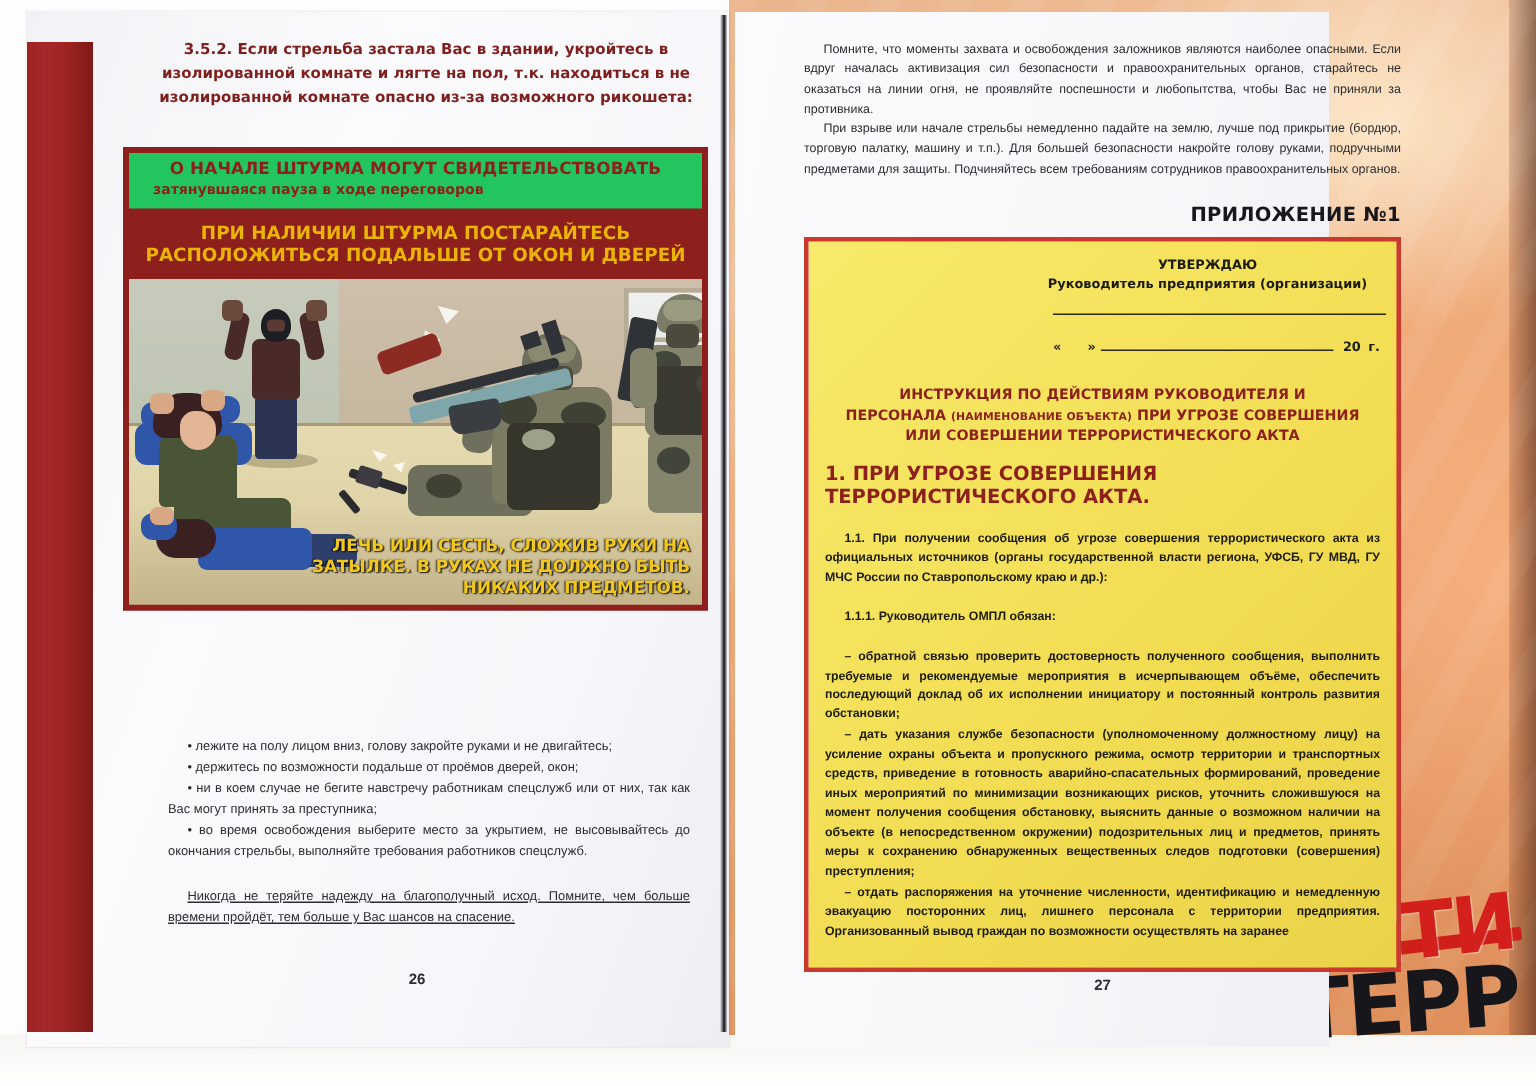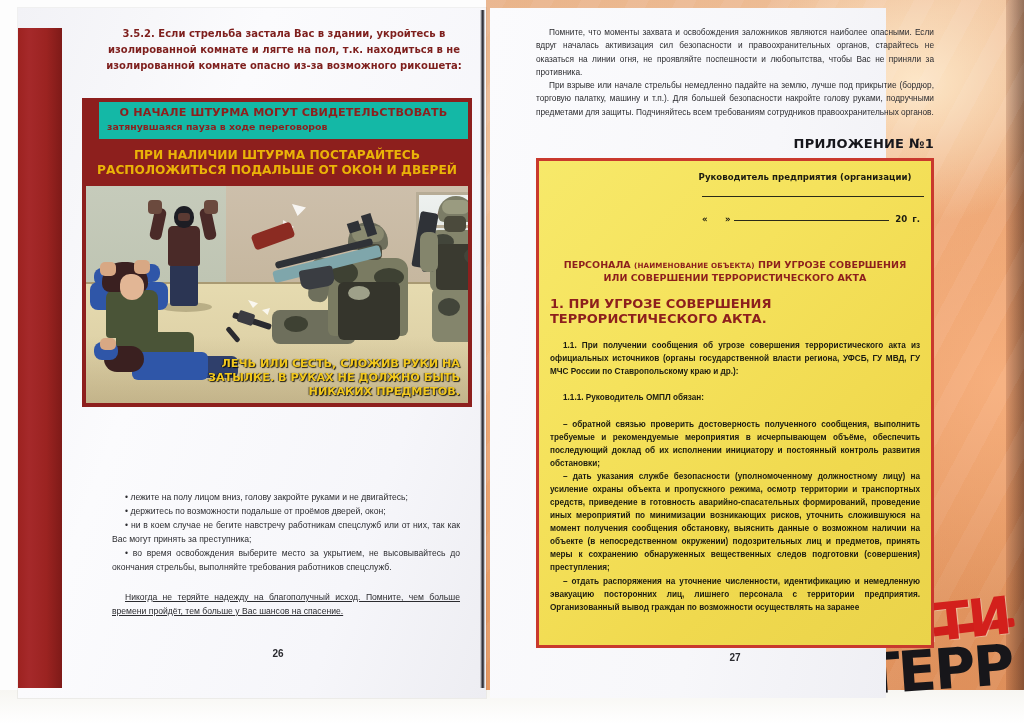--- a/index.html
+++ b/index.html
@@ -120,24 +120,23 @@
   
   .poster {
     position: absolute;
     left: 4px; top: 90px;
     width: 390px;
     border: 4px solid #8d1f1d;
     background: #8d1f1d;
     box-sizing: border-box;
   }
   .poster-band-top {
-    background: #14b8a6;
-    padding: 4px 8px 6px;
+    background: #22c55e;
+    padding: 4px 16px 6px;
     border-bottom: 3px solid #8d1f1d;
-    margin-left: 13px;
   }
   .poster-title {
     color: #8d1f1d;
     font-weight: bold;
     font-size: 11.2px;
     text-align: center;
     letter-spacing: .1px;
     font-family: "DejaVu Sans", sans-serif;
   }
   .poster-subrow {
@@ -572,36 +571,37 @@
       <div class="body-right">
         <p>Помните, что моменты захвата и освобождения заложников являются наиболее опасными. Если вдруг началась активизация сил безопасности и правоохранительных органов, старайтесь не оказаться на линии огня, не проявляйте поспешности и любопытства, чтобы Вас не приняли за противника.</p>
         <p>При взрыве или начале стрельбы немедленно падайте на землю, лучше под прикрытие (бордюр, торговую палатку, машину и т.п.). Для большей безопасности накройте голову руками, подручными предметами для защиты. Подчиняйтесь всем требованиям сотрудников правоохранительных органов.</p>
       </div>
 
       <div class="appendix">ПРИЛОЖЕНИЕ №1</div>
 
       <div class="yellow-box">
 
         <div class="approve">
+          <div>УТВЕРЖДАЮ</div>
           <div>Руководитель предприятия (организации)</div>
         </div>
 
         <div class="sign-line"></div>
 
         <div class="date-row">
           <span class="quo">«</span>
           <span class="gap"></span>
           <span class="quo">»</span>
           <span class="dline"></span>
           <span class="yr">20</span>
           <span>г.</span>
         </div>
 
         <div class="instr-title">
-          <br>
+          <span>ИНСТРУКЦИЯ ПО ДЕЙСТВИЯМ РУКОВОДИТЕЛЯ И</span><br>
           <span>ПЕРСОНАЛА</span>
           <span class="small">(НАИМЕНОВАНИЕ ОБЪЕКТА)</span>
           <span>ПРИ УГРОЗЕ СОВЕРШЕНИЯ</span><br>
           <span>ИЛИ СОВЕРШЕНИИ ТЕРРОРИСТИЧЕСКОГО АКТА</span>
         </div>
 
         <div class="instr-sub">1. ПРИ УГРОЗЕ СОВЕРШЕНИЯ ТЕРРОРИСТИЧЕСКОГО АКТА.</div>
 
         <p class="yb-p yb-11">1.1. При получении сообщения об угрозе совершения террористического акта из официальных источников (органы государственной власти региона, УФСБ, ГУ МВД, ГУ МЧС России по Ставропольскому краю и др.):</p>
         <p class="yb-p yb-111">1.1.1. Руководитель ОМПЛ обязан:</p>

